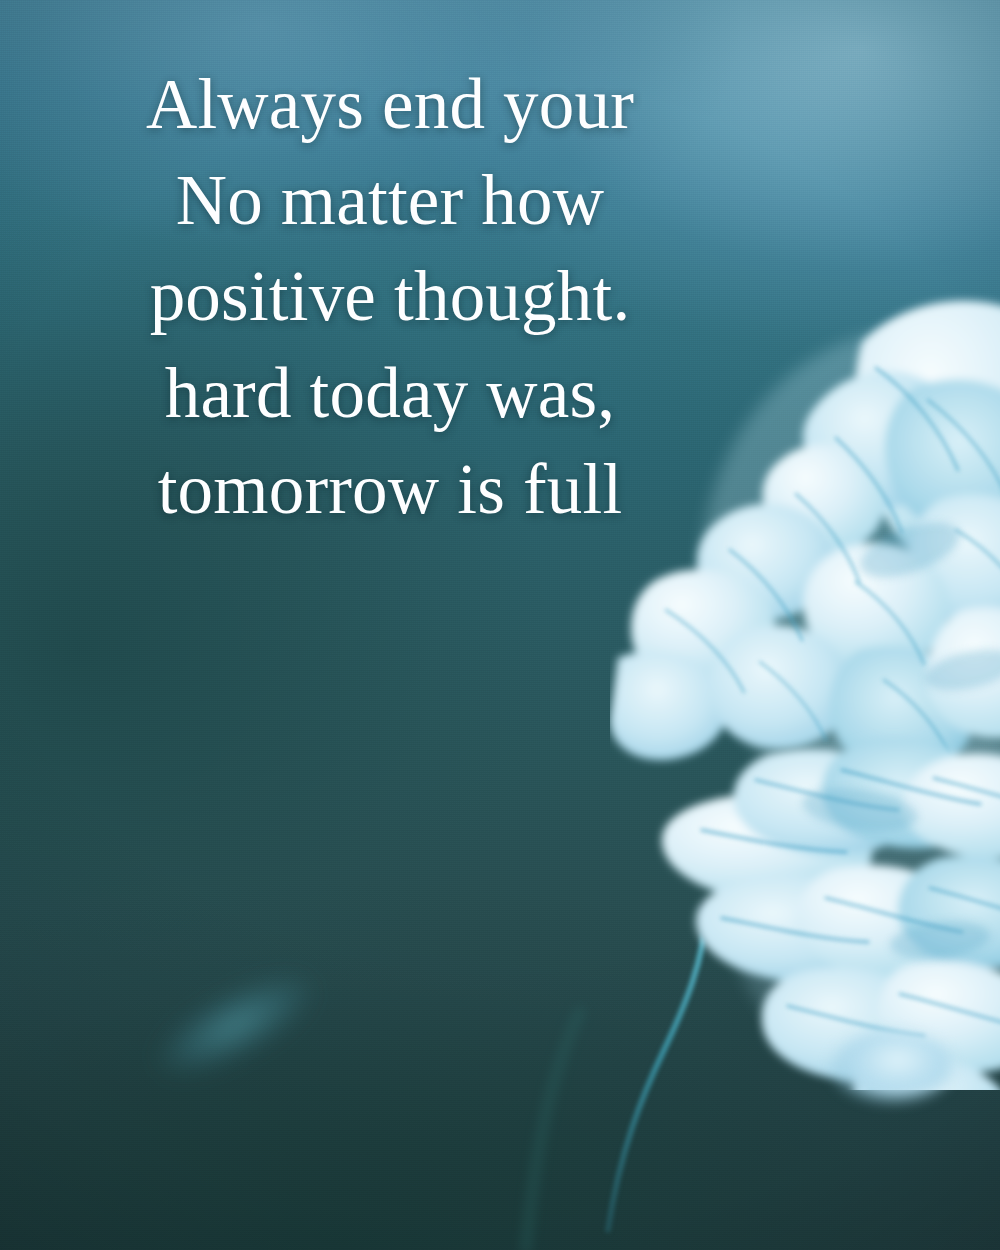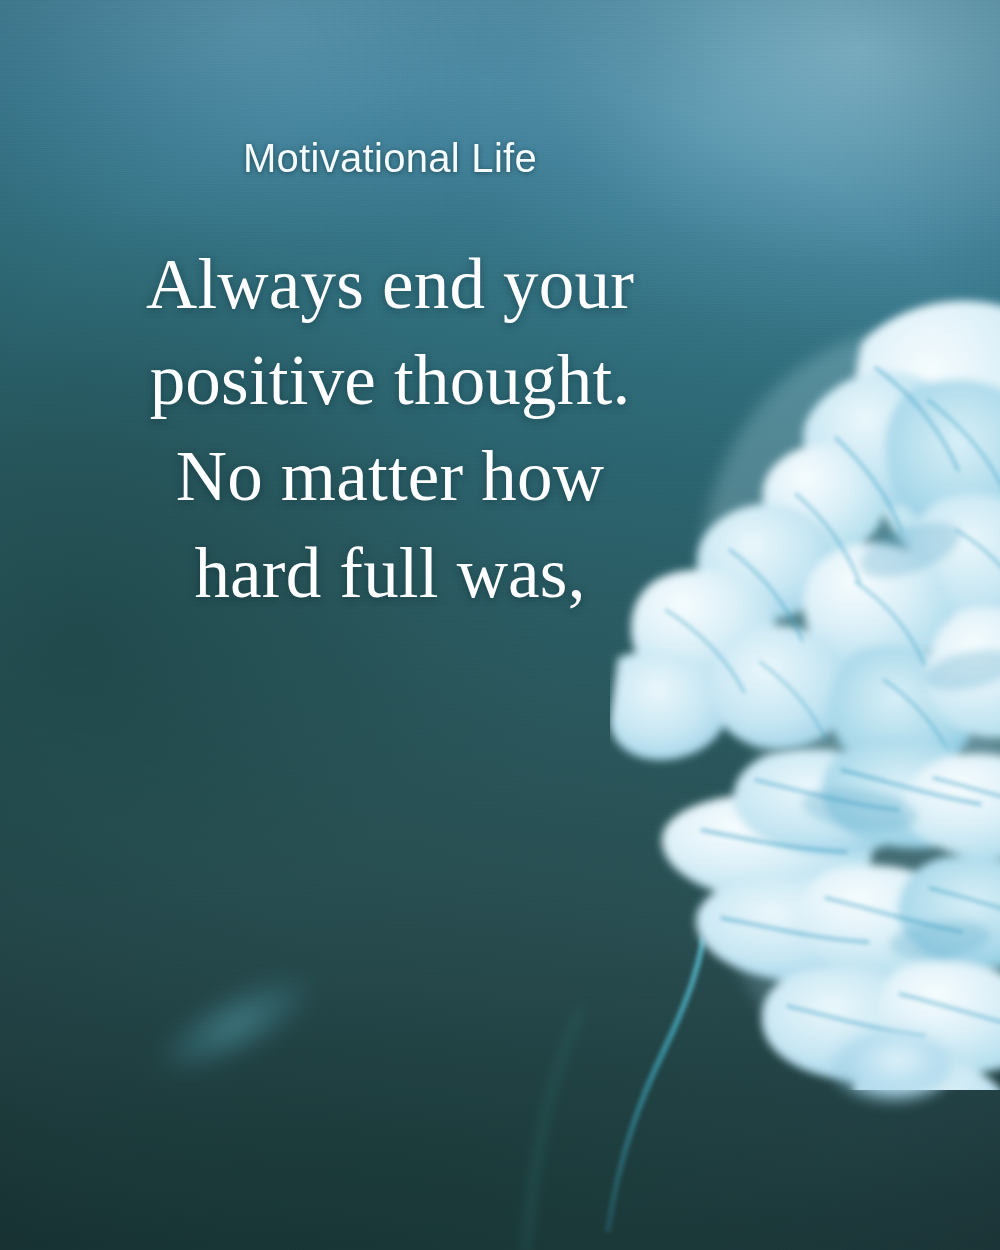--- a/index.html
+++ b/index.html
@@ -314,24 +314,24 @@
       </g>
     </svg>
   </div>
 
   <div style="position:absolute; right:48px; bottom:148px; width:120px; height:70px; border-radius:50%;
               background: radial-gradient(ellipse at 55% 40%, #dff3fa 0%, #b4dcee 45%, rgba(130,190,215,0.35) 75%, rgba(0,0,0,0) 92%);
               filter: blur(7px); pointer-events:none;"></div>
 
   <div id="text-block">
 
-    <div id="header-title">Motivational Life</div>
 
     <blockquote id="quote">
       <span class="qline">Always end your</span>
+      <span class="qline">No matter how</span>
       <span class="qline">positive thought.</span>
-      <span class="qline">No matter how</span>
-      <span class="qline">hard full was,</span>
+      <span class="qline">hard today was,</span>
+      <span class="qline">tomorrow is full</span>
     </blockquote>
 
   </div>
 
 </div>
 
 </body></html>

